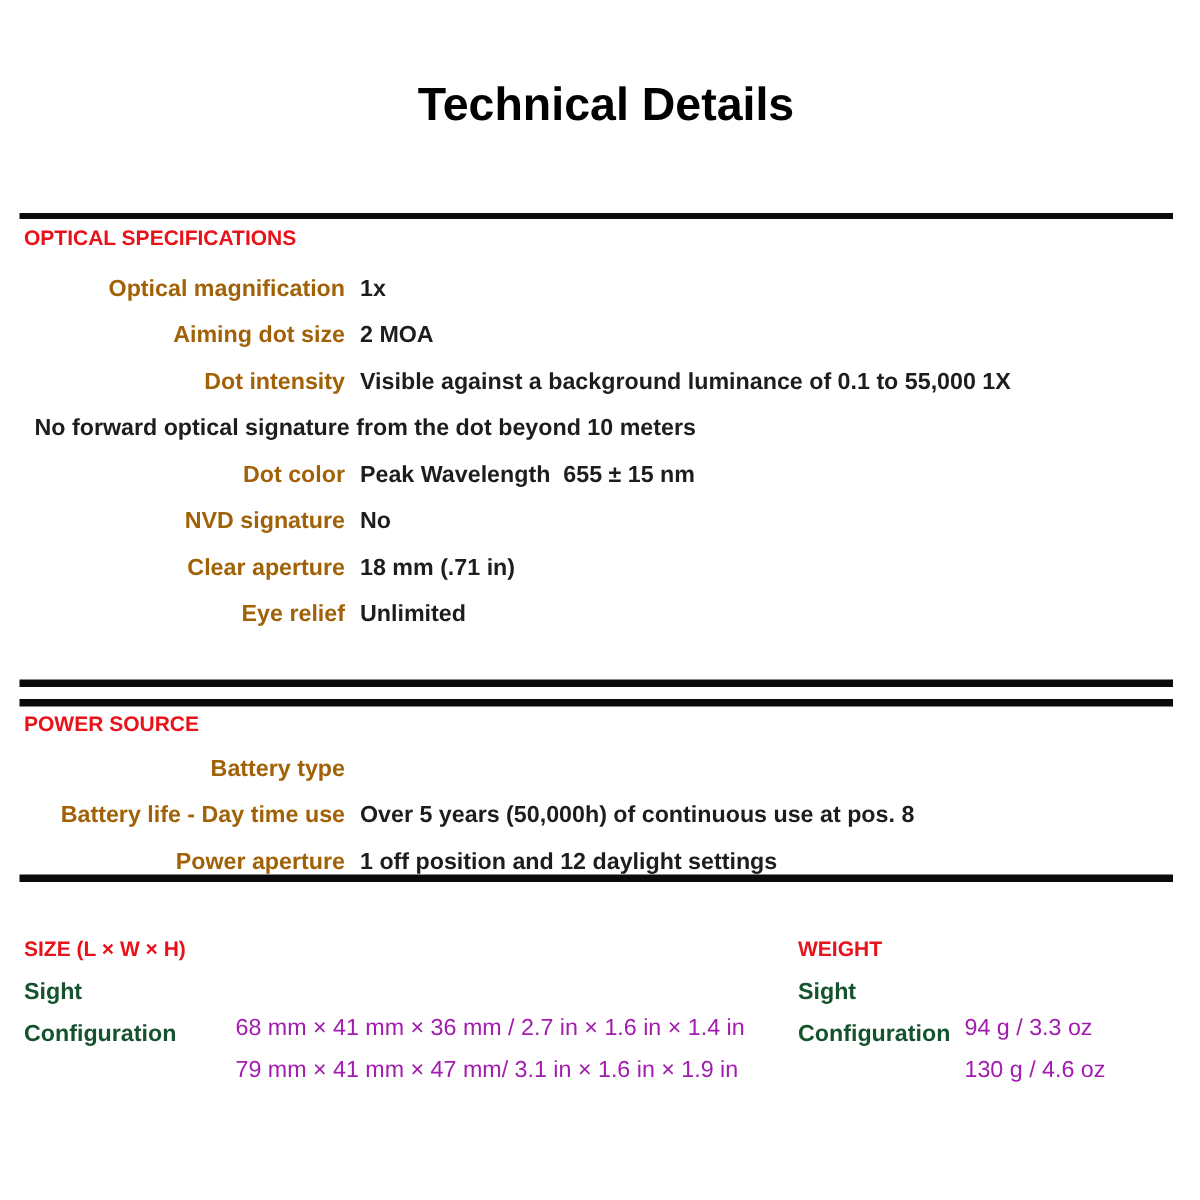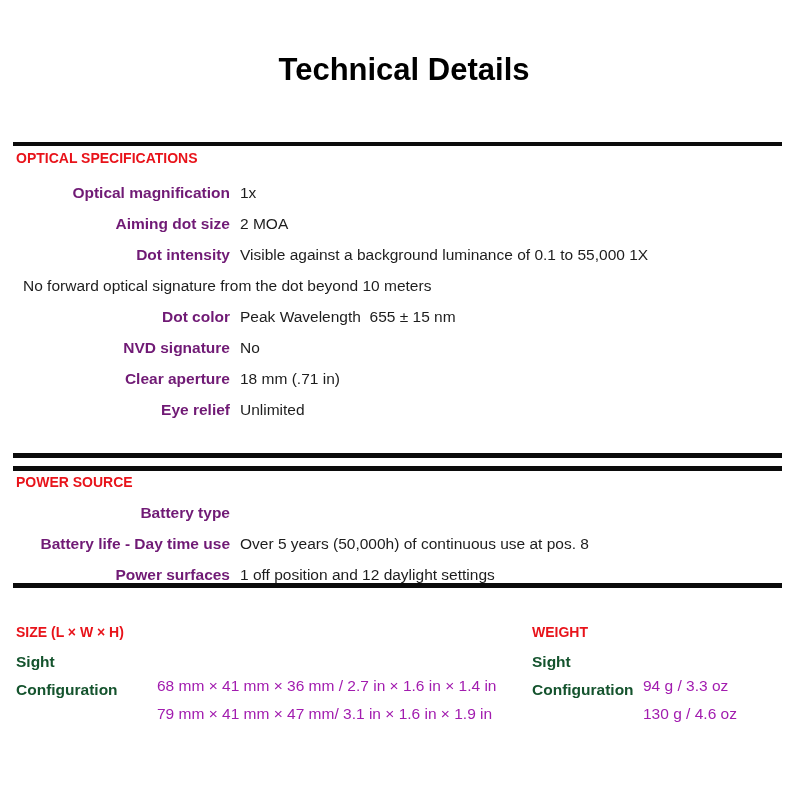--- a/index.html
+++ b/index.html
@@ -56,28 +56,29 @@
   .spec-row {
     display: flex;
     align-items: center;
     height: 31px;
     font-size: 15.5px;
   }
   .spec-label {
     width: 217px;
     text-align: right;
     font-weight: 700;
-    color: #701a75;
+    color: #a16207;
     flex: none;
     white-space: pre-wrap;
   }
   .spec-value {
     margin-left: 10px;
     color: #1d1d1d;
     white-space: pre-wrap;
+    font-weight: bold;
   }
 
   .bottom-rows {
     position: absolute;
     top: 648px;
   }
   .rows-size   { left: 16px;  width: 516px; }
   .rows-weight { left: 532px; width: 256px; }
   .bottom-row {
     display: flex;
@@ -151,21 +152,21 @@
 
   <div class="spec-rows rows-power">
     <div class="spec-row">
       <span class="spec-label">Battery type</span>
     </div>
     <div class="spec-row">
       <span class="spec-label">Battery life - Day time use</span>
       <span class="spec-value">Over 5 years (50,000h) of continuous use at pos. 8</span>
     </div>
     <div class="spec-row">
-      <span class="spec-label">Power surfaces</span>
+      <span class="spec-label">Power aperture</span>
       <span class="spec-value">1 off position and 12 daylight settings</span>
     </div>
   </div>
 
   <div class="rule rule-3"></div>
 
   <div class="sec-heading heading-size">SIZE (L × W × H)</div>
 
   <div class="bottom-rows rows-size">
     <div class="bottom-row">

